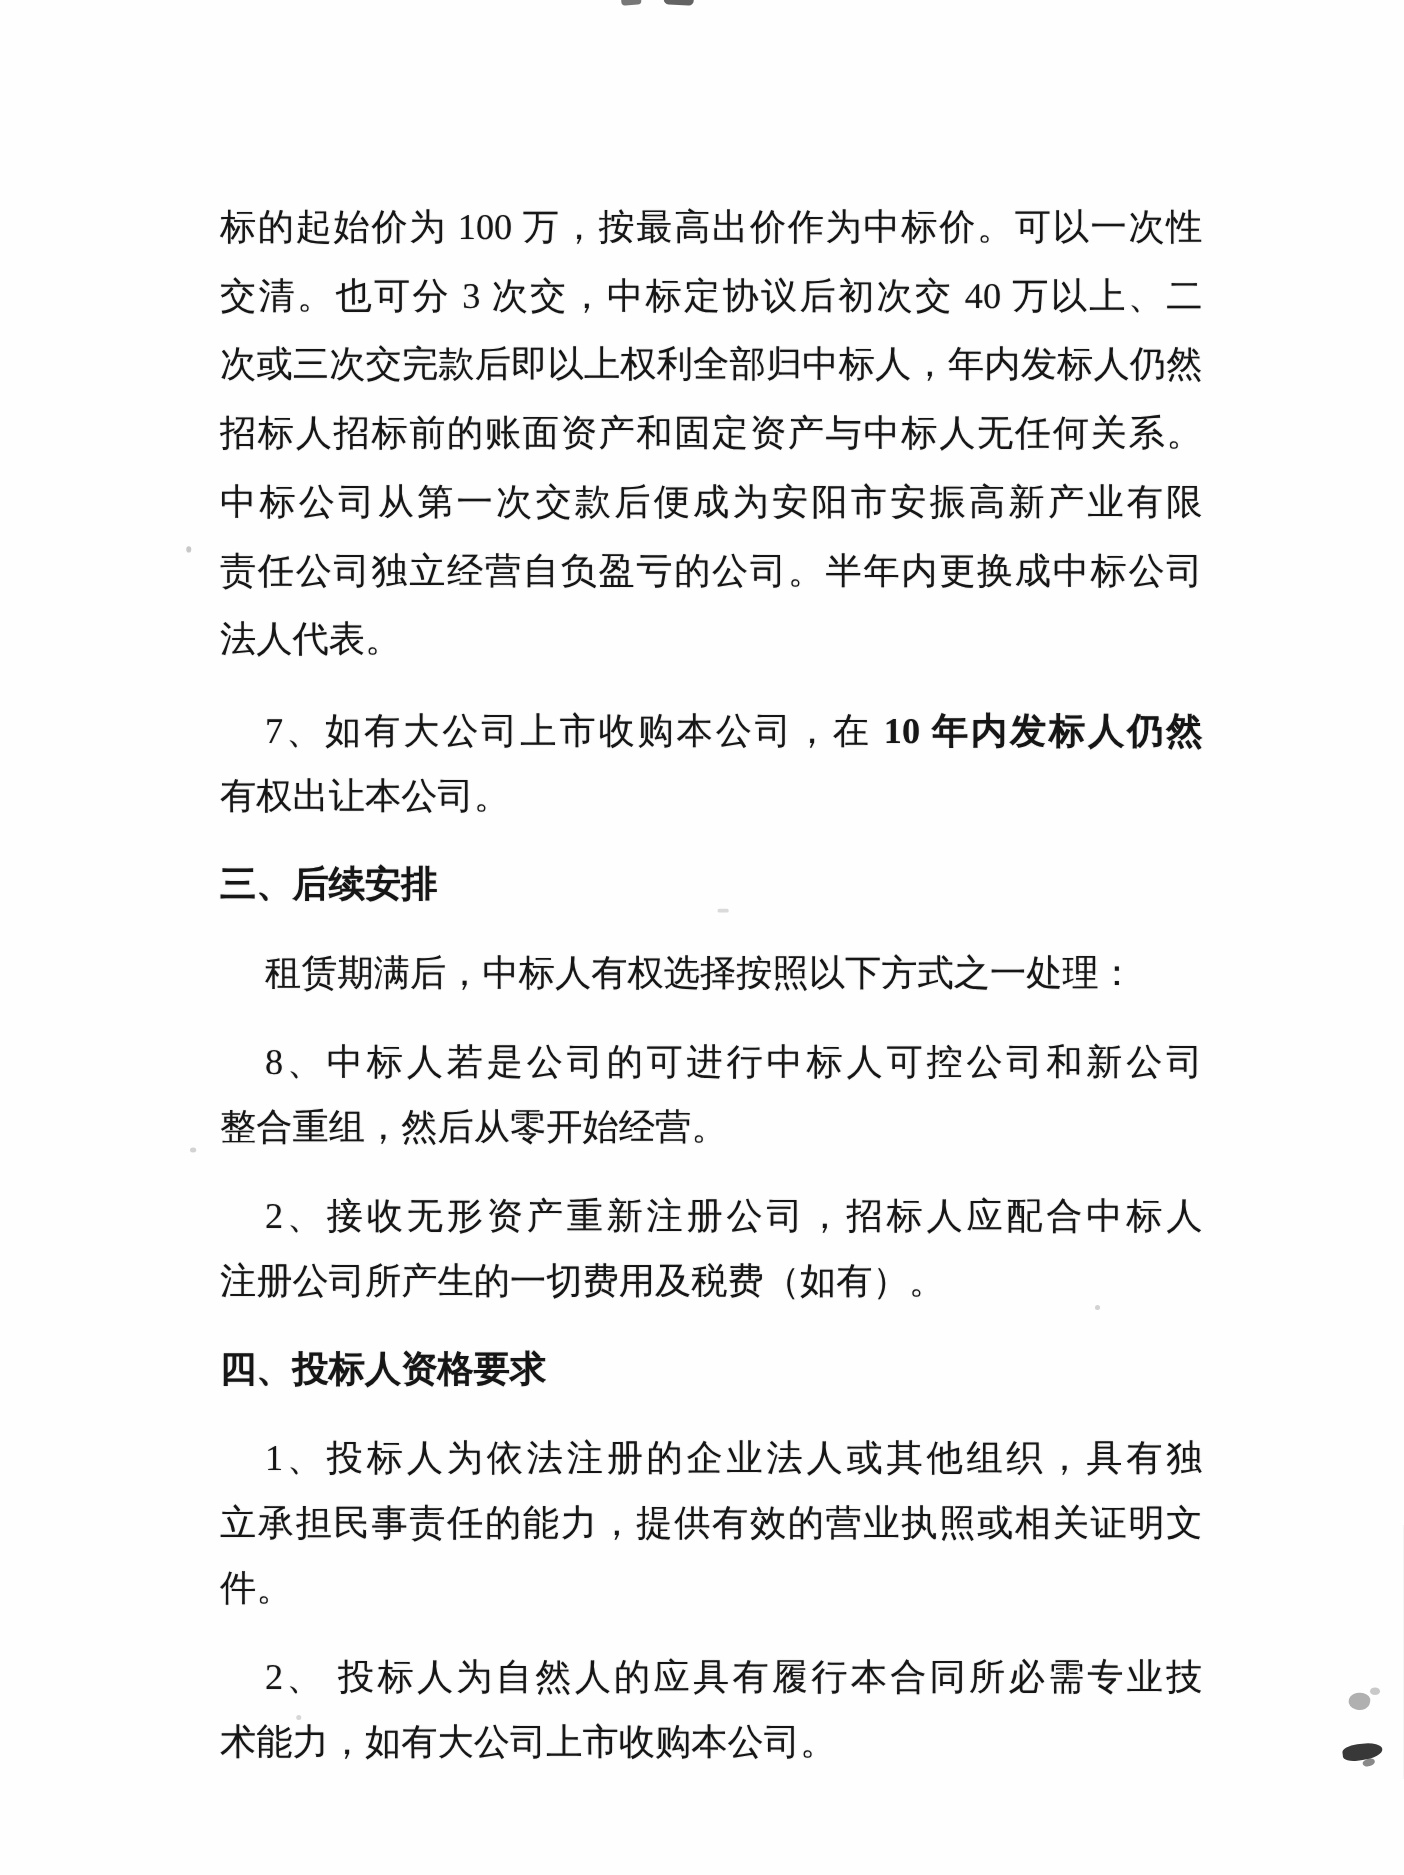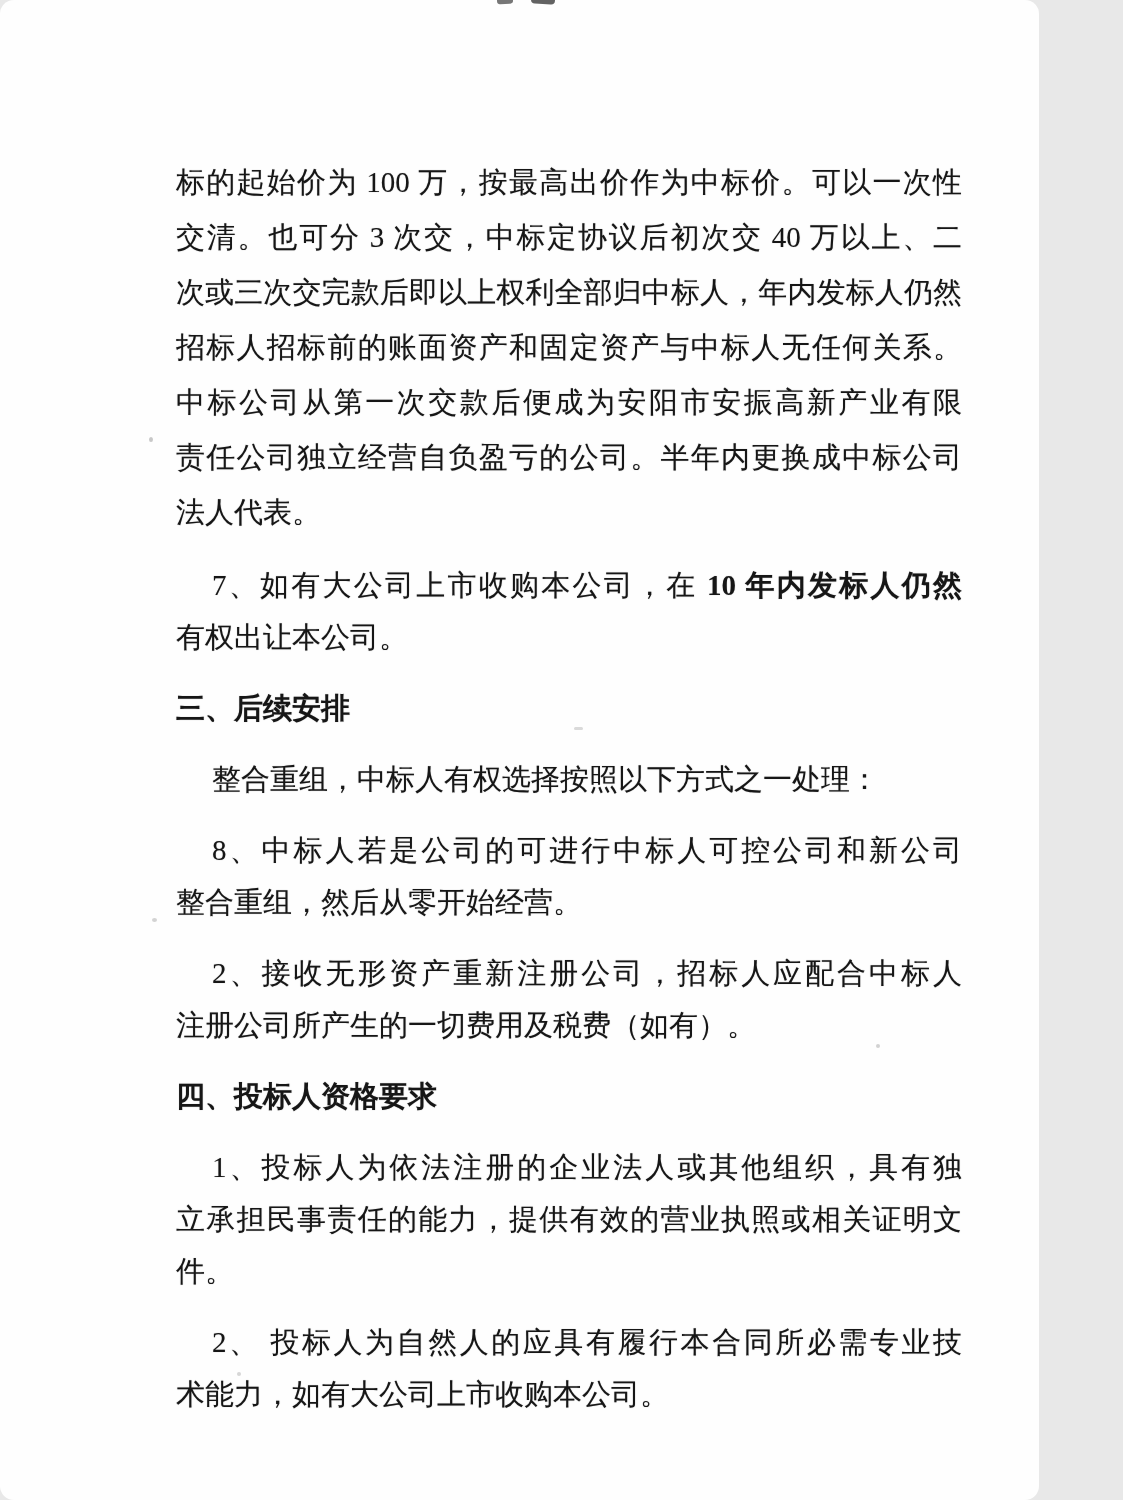--- a/index.html
+++ b/index.html
@@ -1,23 +1,22 @@
 <!DOCTYPE html>
 <html><head>
 <meta charset="utf-8">
 <style>
   html, body { margin: 0; padding: 0; background: #e8e8e8; }
   .page {
     position: relative;
-    width: 1039px;
+    width: 1123px;
     height: 1500px;
     background: #fefefe;
     overflow: hidden;
     font-family: "Liberation Serif", "DejaVu Serif", serif;
-    border-radius: 14px;
   }
   .doc {
     position: absolute;
     left: 176px;
     top: 155px;
     width: 786px;
     font-size: 29px;
     color: #161616;
     text-shadow: 0 0 1px rgba(30,30,30,0.38);
   }
@@ -61,21 +60,21 @@
         <div class="line last">法人代表。</div>
       </div>
       <div class="para body">
         <div class="line indent"><span class="">7、如有大公司上市收购本公司，在 </span><span class="bold">10 年内发标人仍然</span></div>
         <div class="line last">有权出让本公司。</div>
       </div>
       <div class="para heading">
         <div class="line last">三、后续安排</div>
       </div>
       <div class="para body">
-        <div class="line last indent">整合重组，中标人有权选择按照以下方式之一处理：</div>
+        <div class="line last indent">租赁期满后，中标人有权选择按照以下方式之一处理：</div>
       </div>
       <div class="para body">
         <div class="line indent">8、中标人若是公司的可进行中标人可控公司和新公司</div>
         <div class="line last">整合重组，然后从零开始经营。</div>
       </div>
       <div class="para body">
         <div class="line indent">2、接收无形资产重新注册公司，招标人应配合中标人</div>
         <div class="line last">注册公司所产生的一切费用及税费（如有）。</div>
       </div>
       <div class="para heading">

